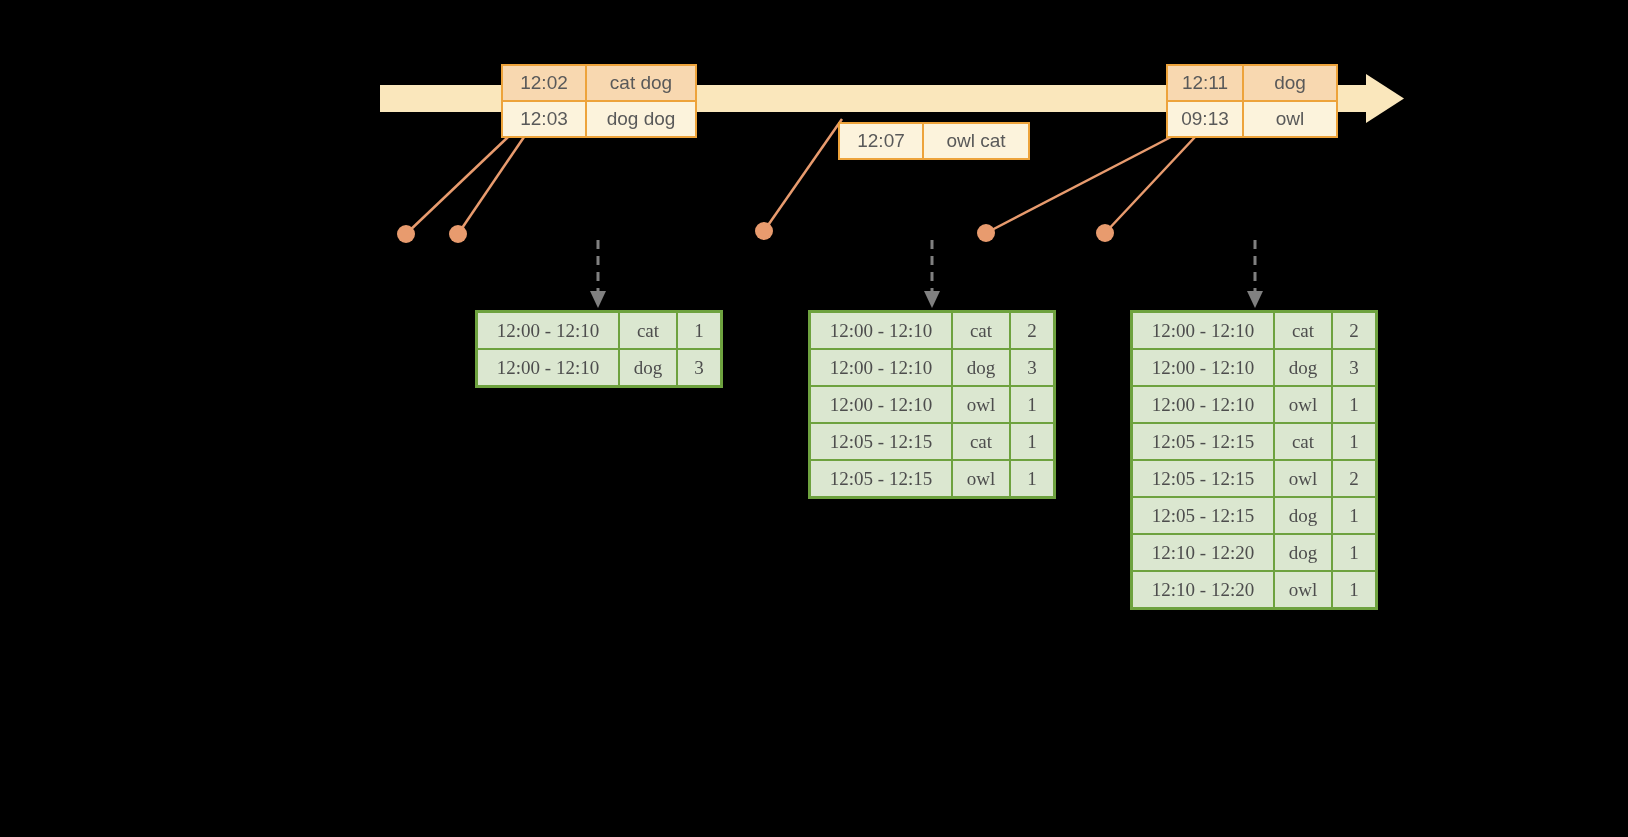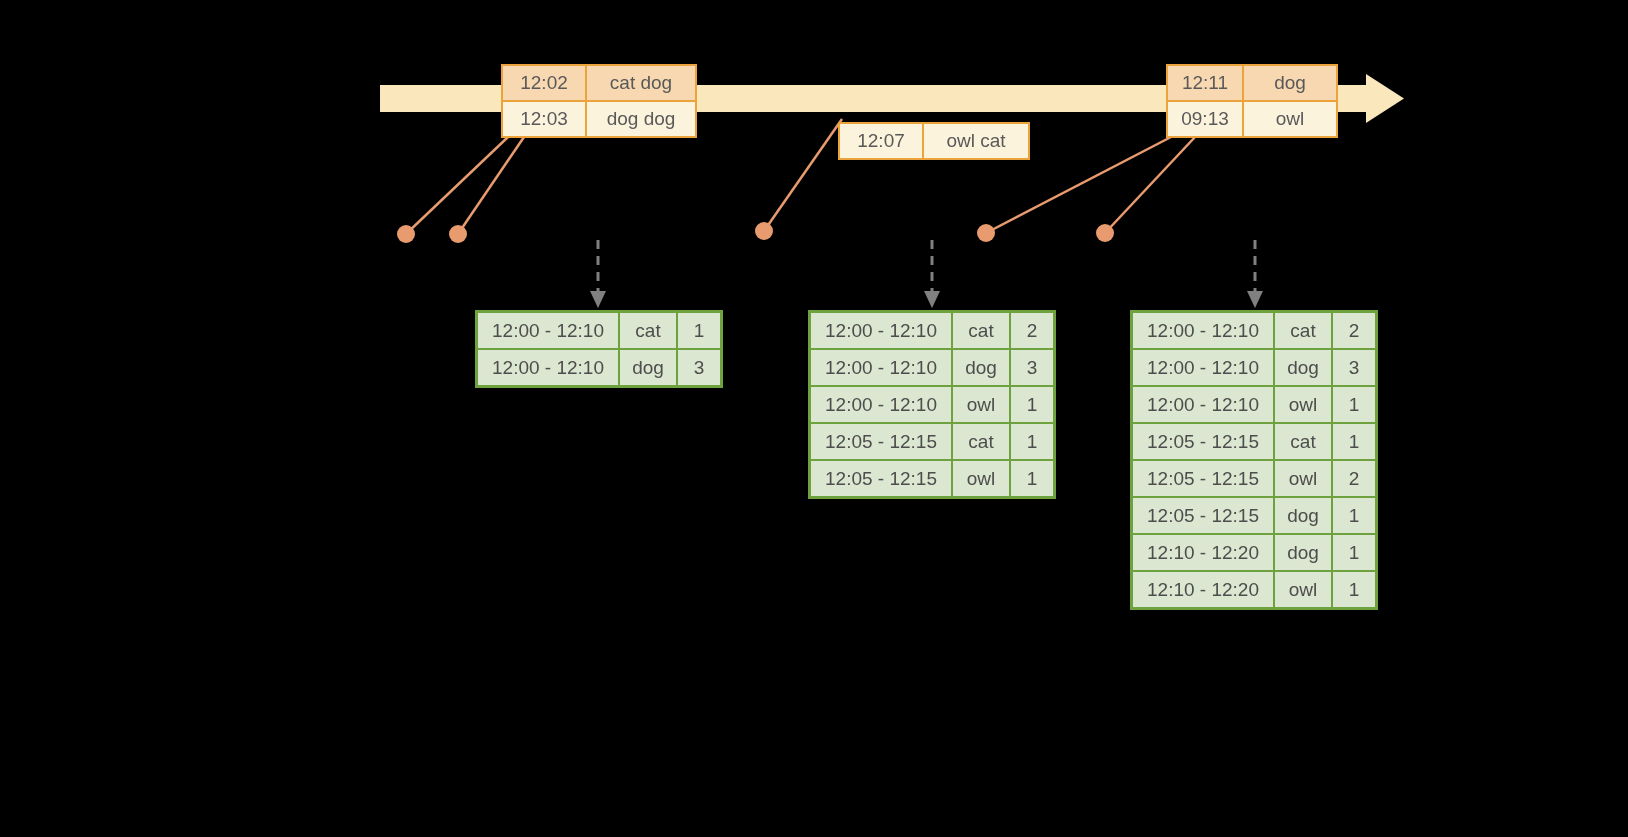--- a/index.html
+++ b/index.html
@@ -38,21 +38,21 @@
   .box-2 .event-row { grid-template-columns: 84px 104px; }
   .box-3 .event-row { grid-template-columns: 76px 92px; }
 
   
   .result-table {
     position: absolute;
     border: 3px solid var(--table-border, #6EA23F);
     color: var(--table-text, #4D4D4D);
     font-size: 19px;
   }
-  .result-row { display: grid; grid-template-columns: 140px 58px 44px; }
+  .result-row { display: grid; grid-template-columns: 140px 58px 44px; font-family: Liberation Serif, serif; }
   .result-row + .result-row { border-top: 2px solid var(--table-border, #6EA23F); }
   .result-cell {
     height: 35px;
     background: var(--table-cell, #DBE7D0);
     display: flex; align-items: center; justify-content: center;
   }
   .result-cell + .result-cell { border-left: 2px solid var(--table-border, #6EA23F); }
 </style>
 </head>
 <body>

